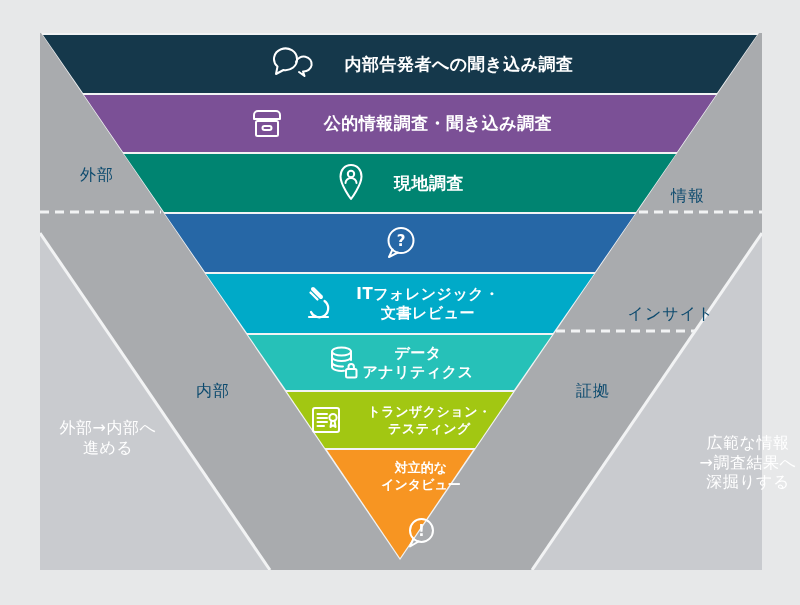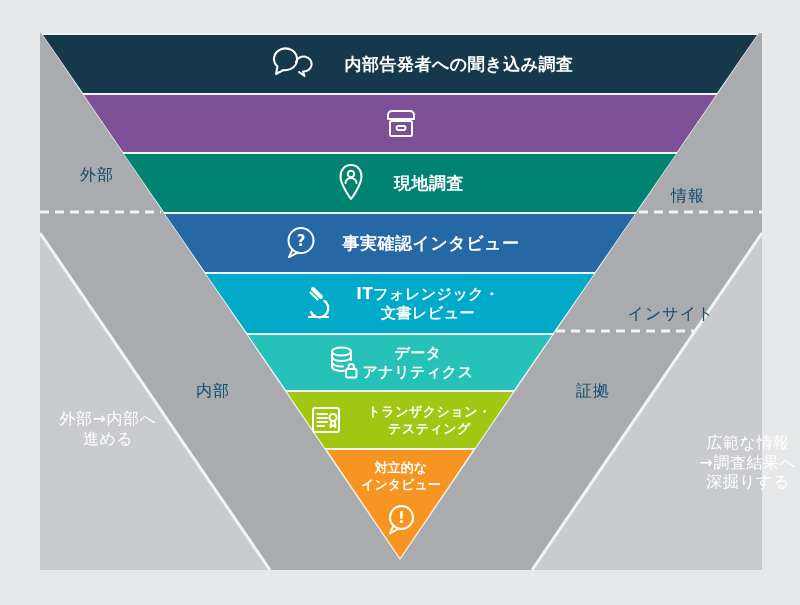--- a/index.html
+++ b/index.html
@@ -70,20 +70,21 @@
       </div>
 
       <div class="band-row fs17" style="top:62px;height:57px;gap:40px;">
         <span class="icon">
           <svg width="34" height="36" viewBox="0 0 34 36" fill="none" stroke="#fff" stroke-width="2" stroke-linecap="round" stroke-linejoin="round">
             <path d="M4 13 V9 a4 4 0 0 1 4 -4 h18 a4 4 0 0 1 4 4 v4 z"></path>
             <rect x="6" y="15" width="22" height="15" rx="1.5"></rect>
             <rect x="12.5" y="20" width="9" height="4" rx="2"></rect>
           </svg>
         </span>
+        <span class="txt">公的情報調査・聞き込み調査</span>
       </div>
 
       <div class="band-row fs17" style="top:121px;height:58px;gap:30px;">
         <span class="icon">
           <svg width="26" height="40" viewBox="0 0 26 40" fill="none" stroke="#fff" stroke-width="2" stroke-linecap="round" stroke-linejoin="round">
             <path d="M13 2 C6.5 2 2.5 7 2.5 13.5 C2.5 22 13 36 13 36 C13 36 23.5 22 23.5 13.5 C23.5 7 19.5 2 13 2 Z"></path>
             <circle cx="13" cy="11" r="3.2"></circle>
             <path d="M7.5 20 a5.5 5 0 0 1 11 0"></path>
           </svg>
         </span>
@@ -91,21 +92,20 @@
       </div>
 
       <div class="band-row fs17" style="top:181px;height:58px;gap:24px;">
         <span class="icon">
           <svg width="36" height="34" viewBox="0 0 36 34" fill="none" stroke="#fff" stroke-width="2" stroke-linecap="round" stroke-linejoin="round">
             <circle cx="18" cy="14.5" r="12.5"></circle>
             <path d="M9.5 23.5 L6 31 L15 26.5"></path>
             <text x="18" y="20" text-anchor="middle" font-size="15" font-weight="bold" fill="#fff" stroke="none">?</text>
           </svg>
         </span>
-        <span class="txt">事実確認インタビュー</span>
       </div>
 
       <div class="band-row fs15" style="top:241px;height:59px;gap:22px;">
         <span class="icon">
           <svg width="32" height="36" viewBox="0 0 32 36" fill="none" stroke="#fff" stroke-width="2.2" stroke-linecap="round" stroke-linejoin="round">
             <path d="M11 3 L19 11" stroke-width="4"></path>
             <path d="M8.5 6.5 L15.5 13.5"></path>
             <path d="M22.5 15 a9 9 0 1 1 -13.5 11"></path>
             <path d="M7 31 H26"></path>
           </svg>
@@ -145,41 +145,41 @@
             <circle cx="22" cy="11.5" r="3.6"></circle>
             <path d="M20.5 14.5 L19.5 21 L22 19.2 L24.5 21 L23.5 14.5"></path>
           </svg>
         </span>
         <span class="txt">
           <div>トランザクション・</div>
           <div>テスティング</div>
         </span>
       </div>
 
-      <div class="band-col" style="top:417px;height:112px;padding-top:9px;gap:11px;">
+      <div class="band-col" style="top:417px;height:112px;padding-top:9px;gap:24px;margin-left:20px;">
         <span class="txt">
           <div>対立的な</div>
           <div>インタビュー</div>
         </span>
         <span class="icon">
           <svg width="34" height="33" viewBox="0 0 34 33" fill="none" stroke="#fff" stroke-width="2" stroke-linecap="round" stroke-linejoin="round">
             <circle cx="17.5" cy="13.5" r="11.5"></circle>
             <path d="M9.5 21.5 L6 29.5 L14.5 24.5"></path>
             <text x="17.5" y="19" text-anchor="middle" font-size="15" font-weight="bold" fill="#fff" stroke="none">!</text>
           </svg>
         </span>
       </div>
 
       <div class="side-label" style="left:57px;top:142px;">外部</div>
       <div class="side-label" style="left:173px;top:358px;">内部</div>
       <div class="side-label" style="left:648px;top:143px;margin-top:20px;">情報</div>
       <div class="side-label" style="left:631px;top:240px;margin-top:41px;">インサイト</div>
       <div class="side-label" style="left:553px;top:358px;">証拠</div>
 
-      <div class="corner-note" style="left:68px;top:376px;">
+      <div class="corner-note" style="left:68px;top:385px;">
         <div>外部→内部へ</div>
         <div>進める</div>
       </div>
       <div class="corner-note" style="left:680px;top:400px;margin-left:28px;">
         <div>広範な情報</div>
         <div>→調査結果へ</div>
         <div>深掘りする</div>
       </div>
 
     </div>

